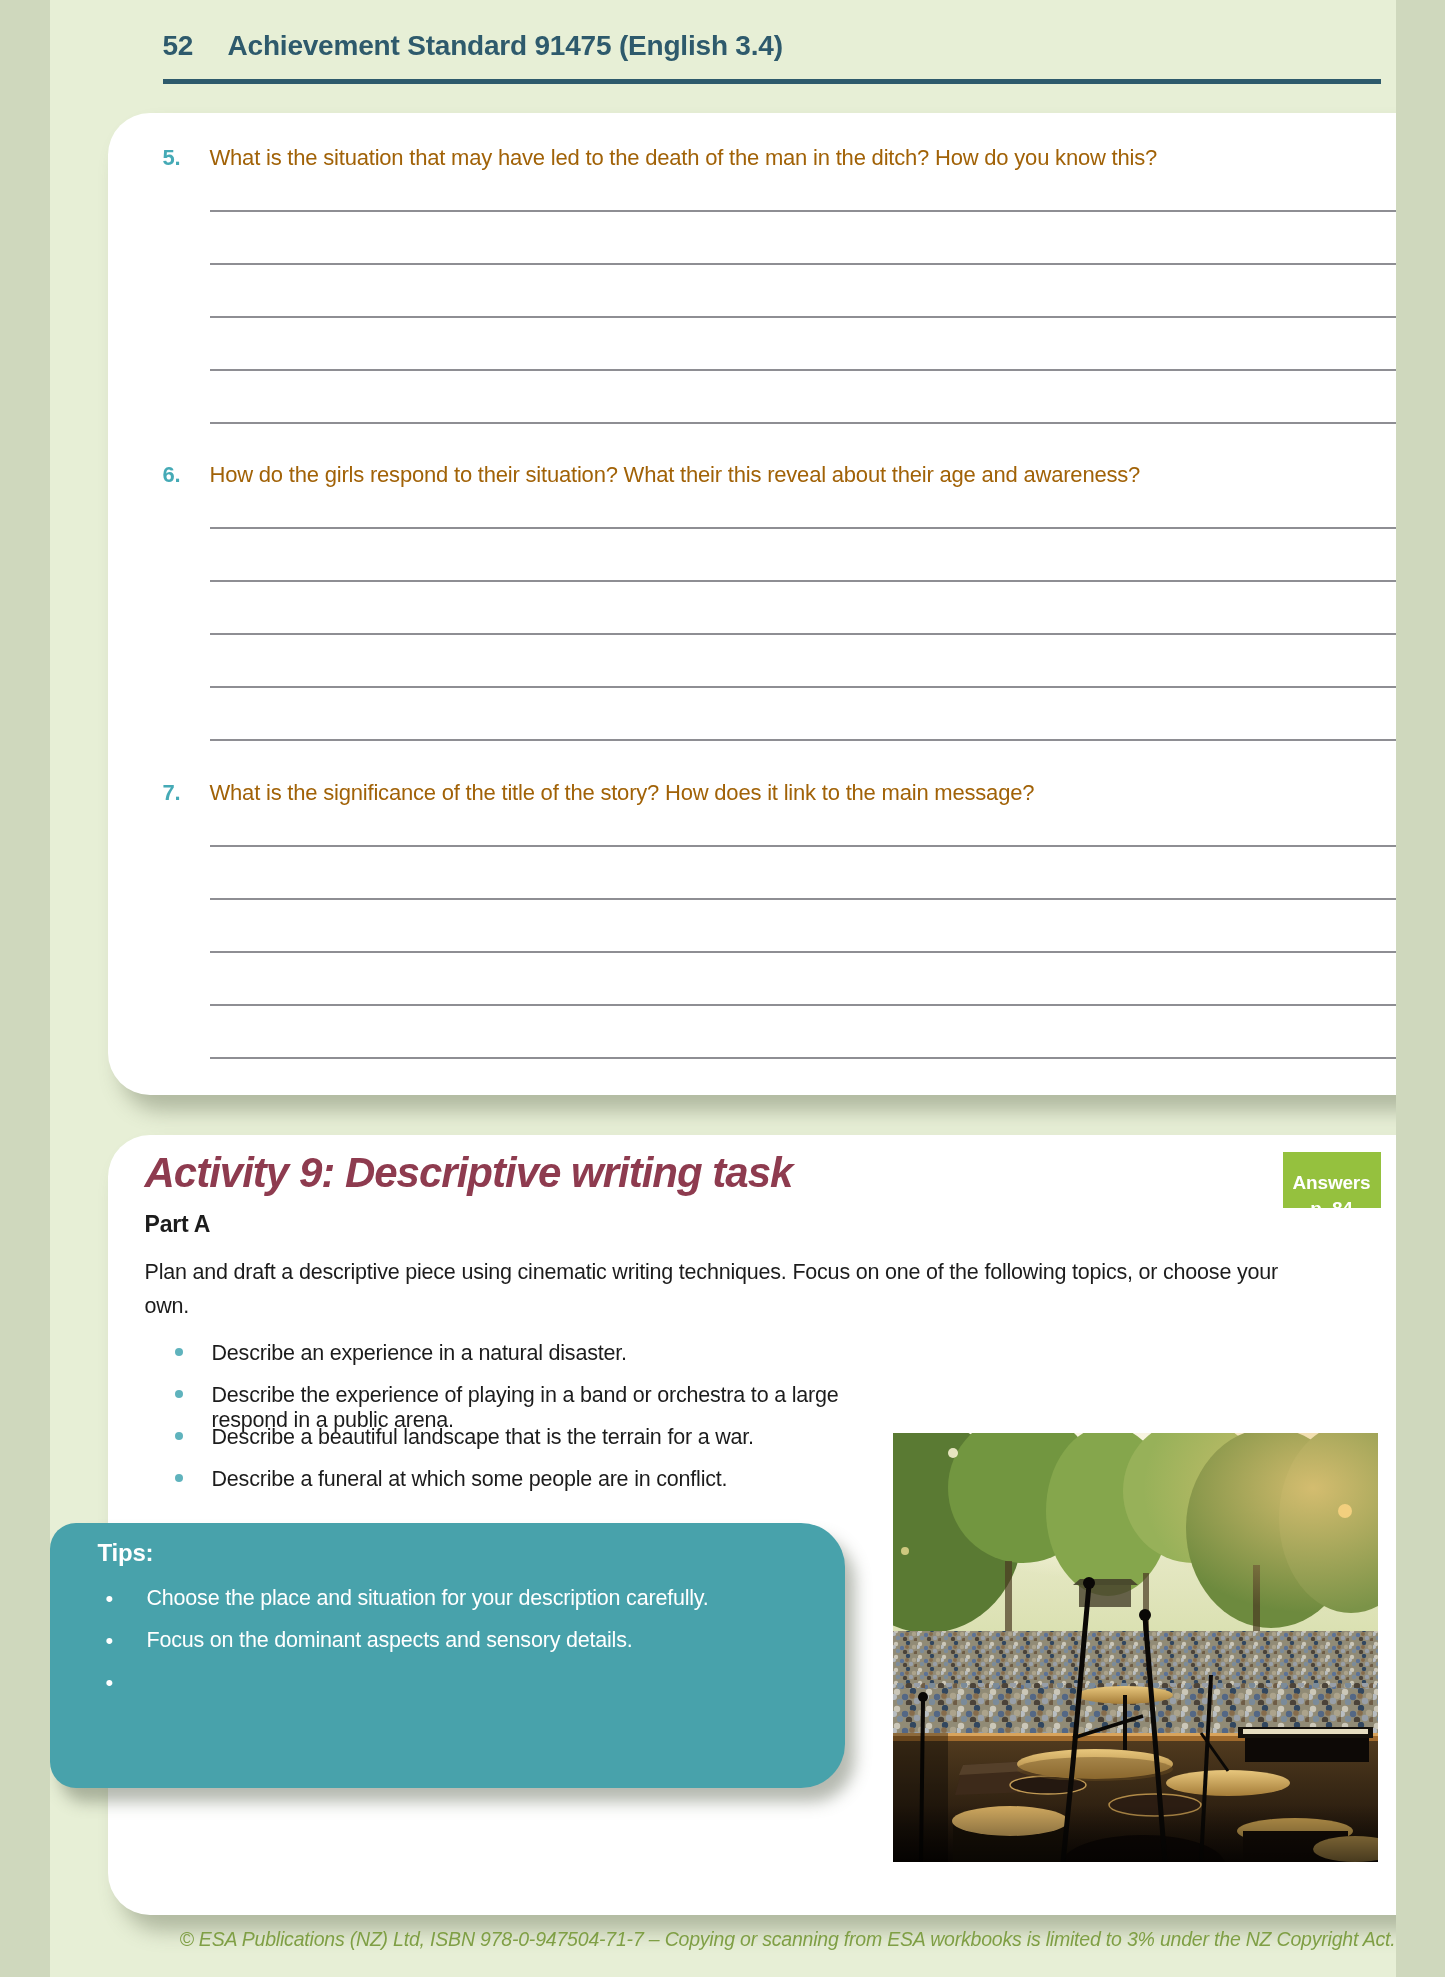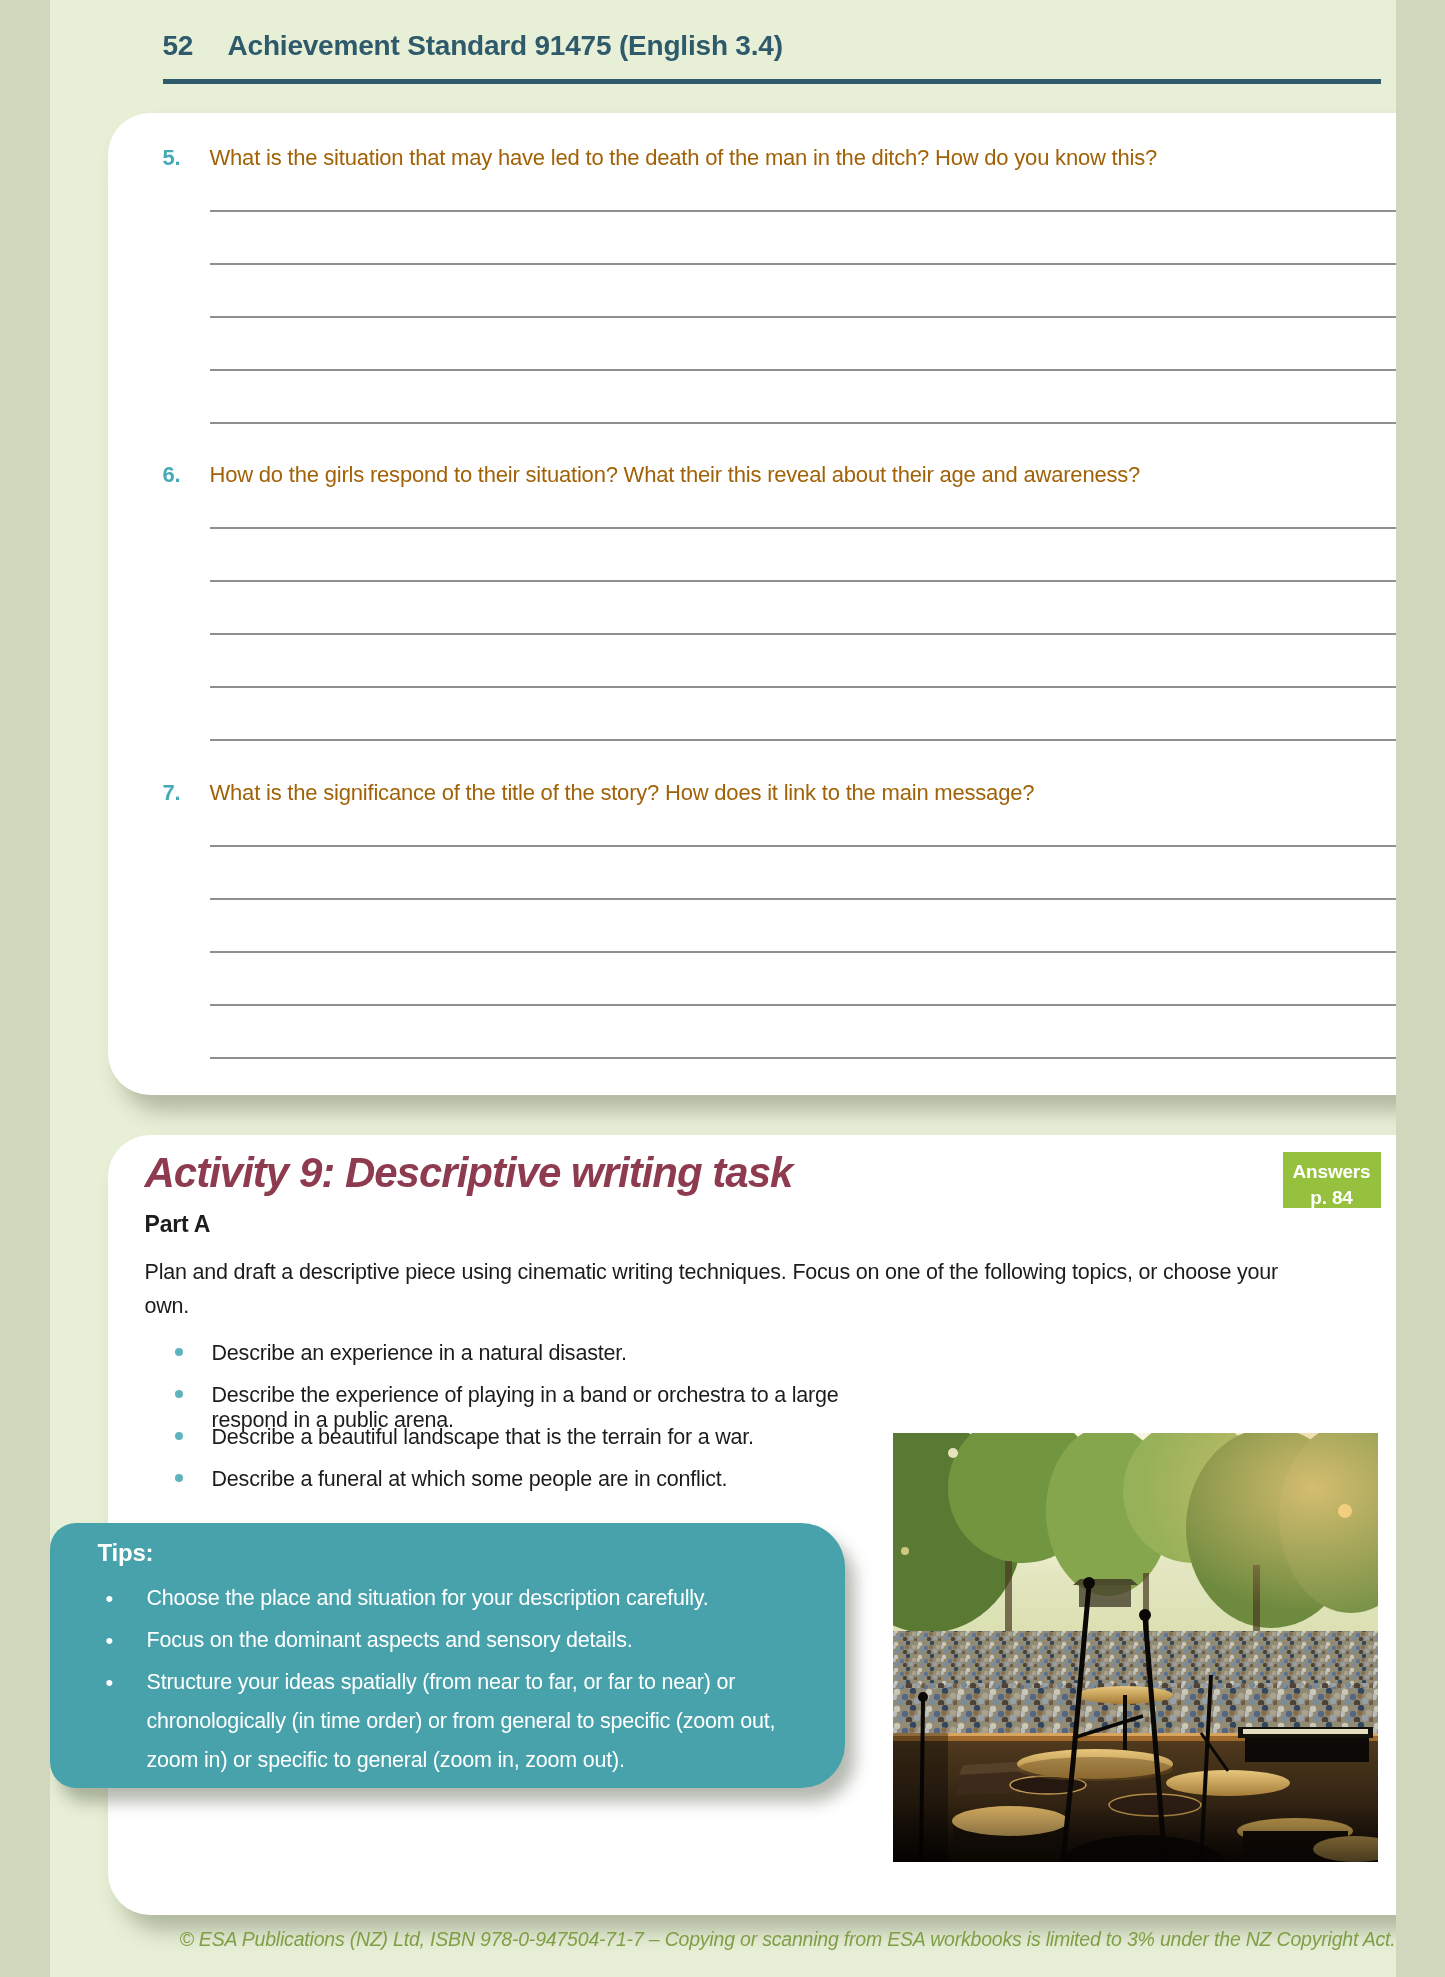--- a/index.html
+++ b/index.html
@@ -19,21 +19,21 @@
   .card1{left:58px;top:113px;width:1330px;height:982px;}
   .card2{left:58px;top:1135px;width:1330px;height:780px;}
   
   .qnum{position:absolute;left:55px;width:40px;font-size:22px;font-weight:bold;color:#45aab6;}
   .qtext{position:absolute;left:102px;width:1190px;font-size:22px;color:#a16207;}
   .rule-line{position:absolute;left:102px;width:1192px;height:0;border-top:2px solid #8e8e93;}
   
   .act-title{position:absolute;left:37px;top:14px;font-size:42px;font-weight:bold;font-style:italic;
              color:#8e3b4f;letter-spacing:-1px;}
   .badge{position:absolute;left:1175px;top:17px;width:98px;height:56px;background:#95c13e;
-         color:#ffffff;font-weight:bold;font-size:19px;text-align:center;line-height:26px;padding-top:7px;box-sizing:border-box;}
+         color:#ffffff;font-weight:bold;font-size:19px;text-align:center;line-height:26px;padding-top:18px;box-sizing:border-box;}
   .part-label{position:absolute;left:37px;top:76px;font-size:23px;font-weight:bold;}
   .intro{position:absolute;left:37px;top:120px;width:1180px;font-size:21.5px;line-height:34px;}
   .topic{position:absolute;left:37px;width:760px;font-size:21.5px;}
   .topic .dot{position:absolute;left:30px;top:7px;width:8px;height:8px;border-radius:50%;background:#5fb3bd;}
   .topic .txt{display:block;margin-left:67px;}
   
   .tips{position:absolute;left:0;top:1523px;width:795px;height:265px;background:#48a2ab;
         border-radius:26px 44px 44px 26px;z-index:5;color:#ffffff;
         box-shadow:10px 14px 16px rgba(90,100,80,.45);}
   .tips-heading{position:absolute;left:48px;top:16px;font-size:24px;font-weight:bold;}
@@ -248,20 +248,19 @@
       <li class="tips-item">
         <span class="dot">•</span>
         <span class="txt">Choose the place and situation for your description carefully.</span>
       </li>
       <li class="tips-item">
         <span class="dot">•</span>
         <span class="txt">Focus on the dominant aspects and sensory details.</span>
       </li>
       <li class="tips-item">
         <span class="dot">•</span>
-        <span class="txt">Structure your ideas spatially (from near to far, or far to near) or chronologically (in time order) or from general to specific (zoom out, zoom in) or specific to general (zoom in, zoom out).</span>
       </li>
     </ul>
   </div>
 
   <div class="footer">© ESA Publications (NZ) Ltd, ISBN 978-0-947504-71-7 – Copying or scanning from ESA workbooks is limited to 3% under the NZ Copyright Act.</div>
 
 </div>
 
 </body></html>

